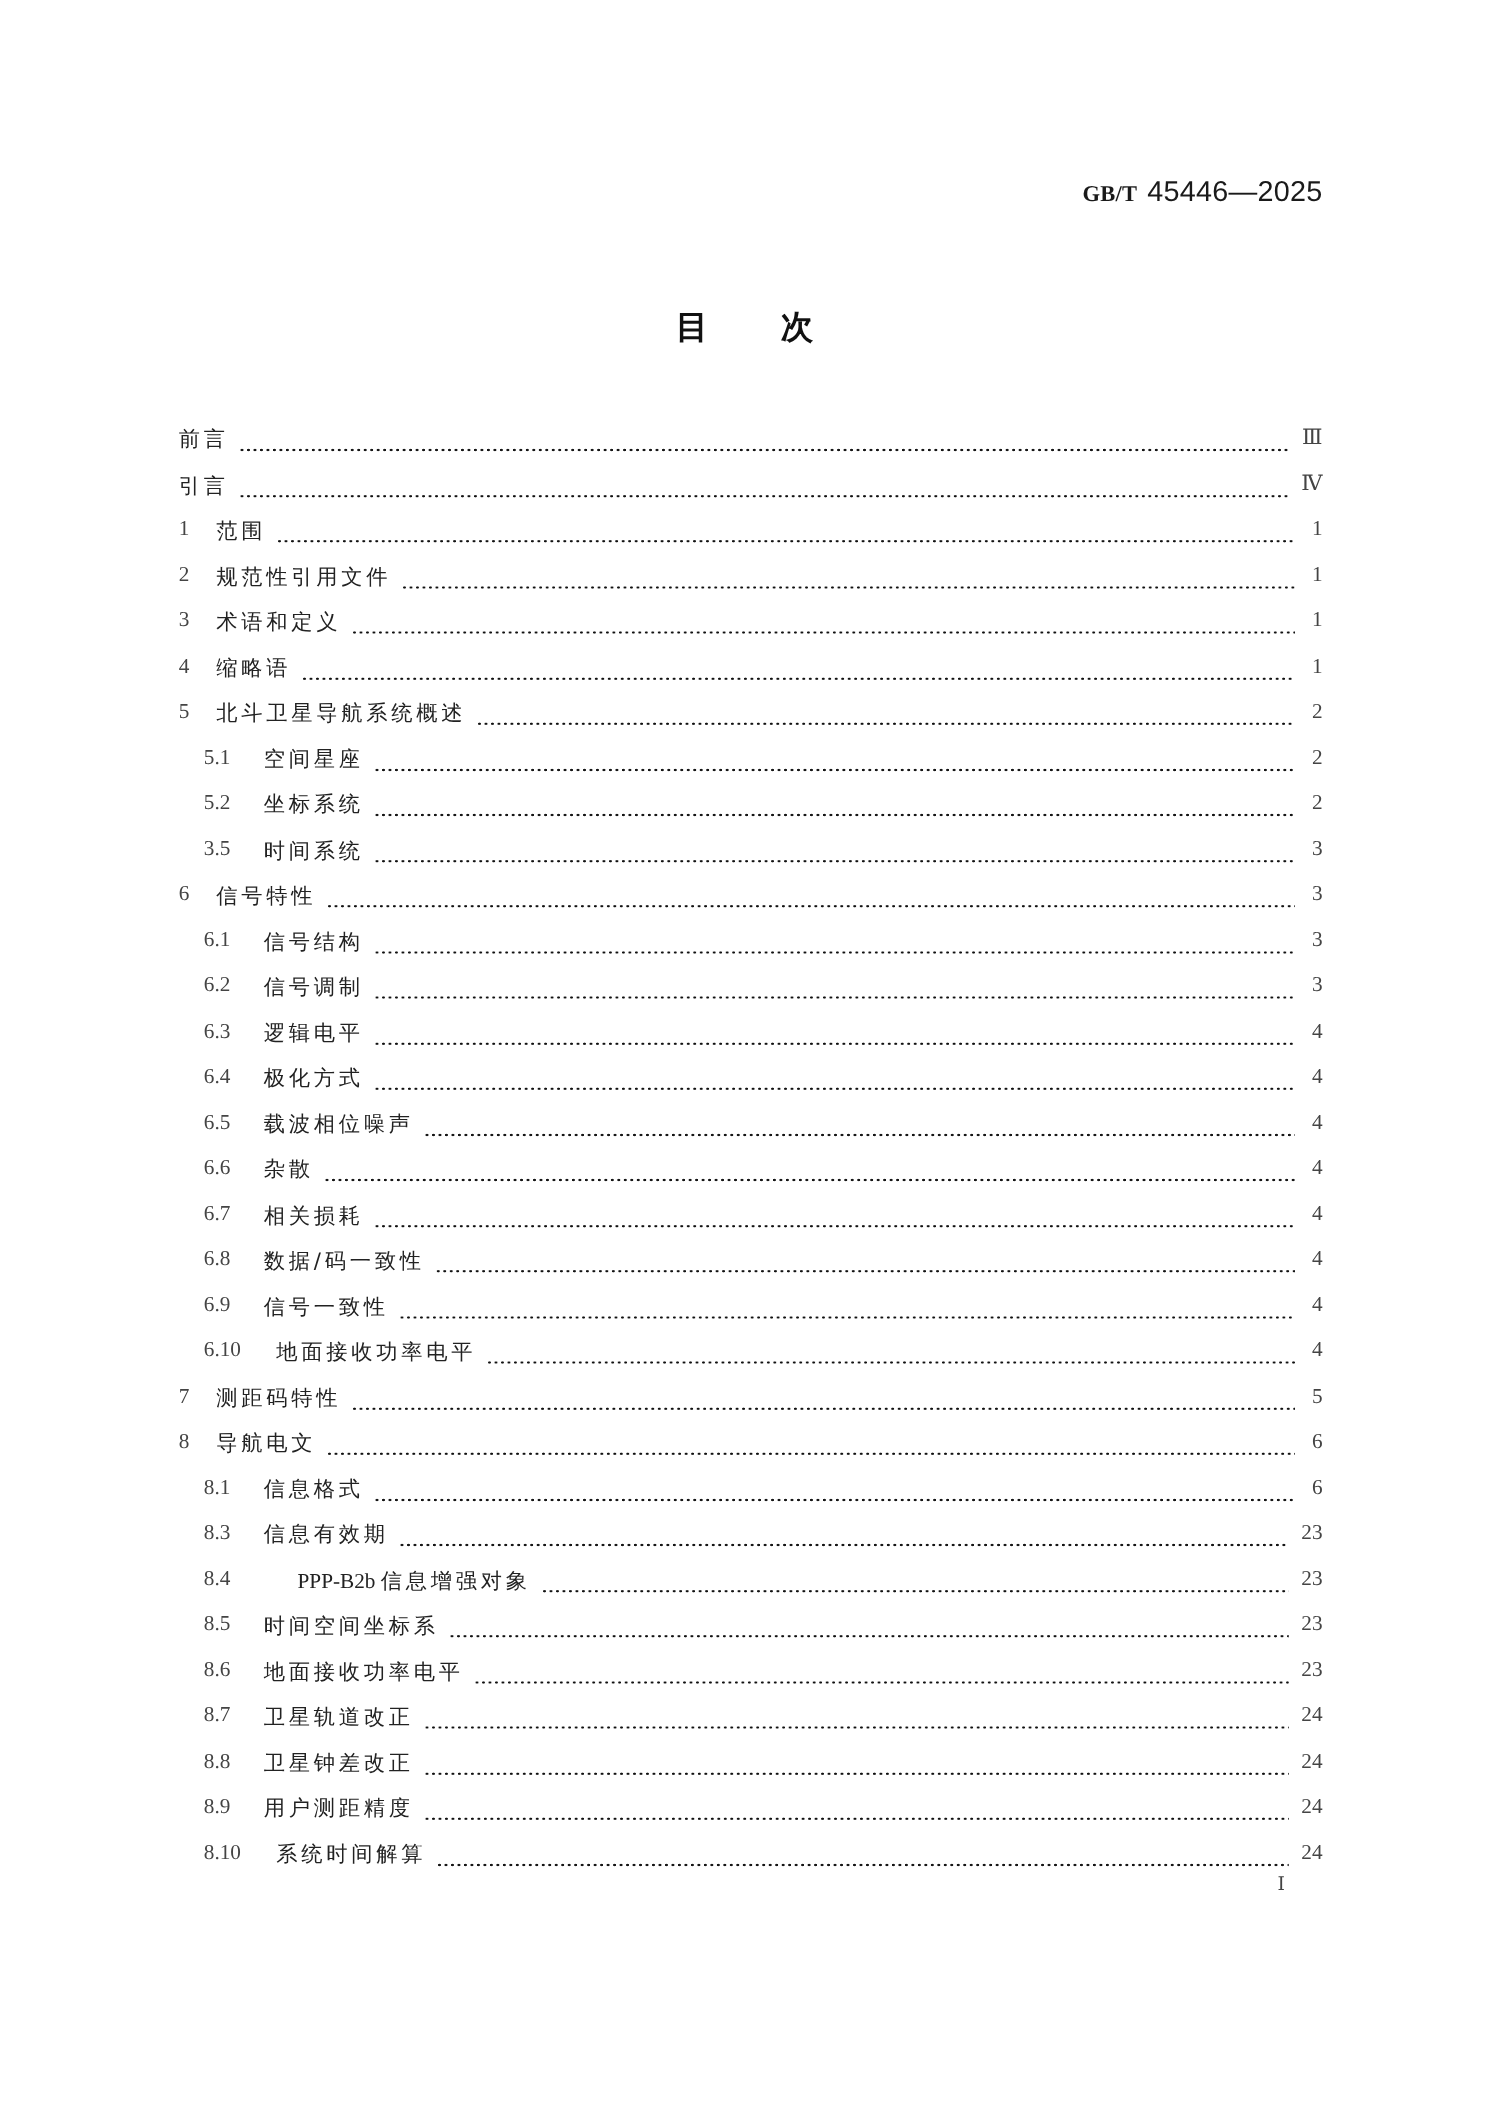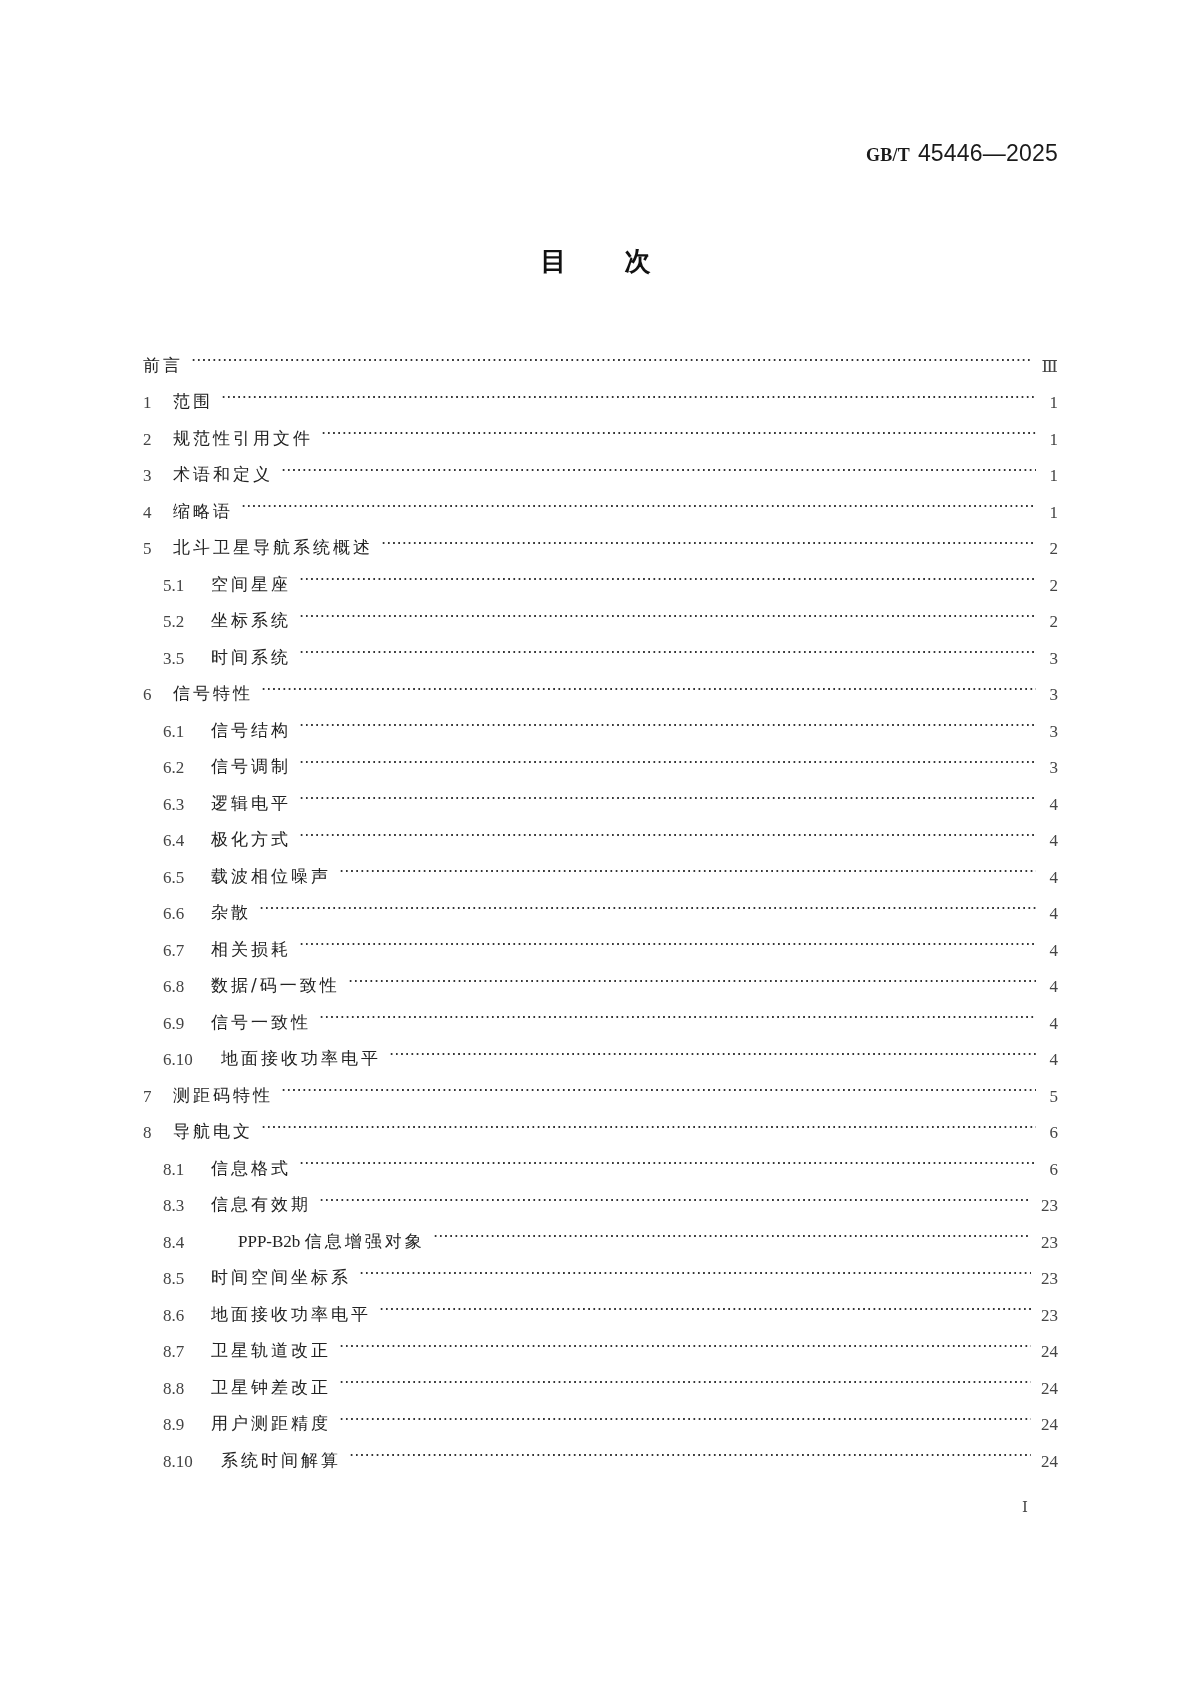--- a/index.html
+++ b/index.html
@@ -49,21 +49,21 @@
     .toc {
       position: absolute;
       top: 340px;
       left: 143px;
       width: 915px;
     }
     .toc-row {
       position: relative;
       height: 36.5px;
       display: flex;
-      align-items: flex-end;
+      align-items: flex-start;
       font-size: 17px;
       color: #222;
       white-space: nowrap;
     }
     .toc-row.level-2 {
       padding-left: 20px;
     }
     .toc-num {
       display: inline-block;
       font-family: "Liberation Serif", "DejaVu Serif", serif;
@@ -120,20 +120,25 @@
 
 <div class="page-title">目次</div>
 
 <div class="toc" id="toc">
     <div class="toc-row level-1">
       <span class="toc-label"><span>前言</span></span>
       <span class="toc-leader"></span>
       <span class="toc-page">Ⅲ</span>
     </div>
     <div class="toc-row level-1">
+      <span class="toc-label"><span>引言</span></span>
+      <span class="toc-leader"></span>
+      <span class="toc-page">Ⅳ</span>
+    </div>
+    <div class="toc-row level-1">
       <span class="toc-num">1</span>
       <span class="toc-label"><span>范围</span></span>
       <span class="toc-leader"></span>
       <span class="toc-page">1</span>
     </div>
     <div class="toc-row level-1">
       <span class="toc-num">2</span>
       <span class="toc-label"><span>规范性引用文件</span></span>
       <span class="toc-leader"></span>
       <span class="toc-page">1</span>

